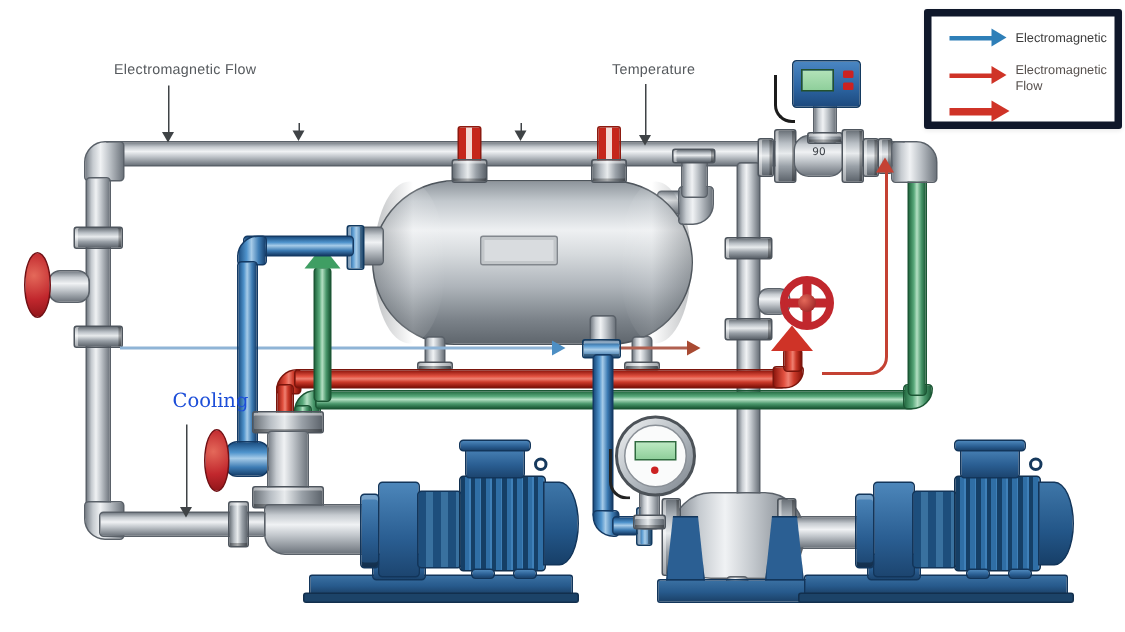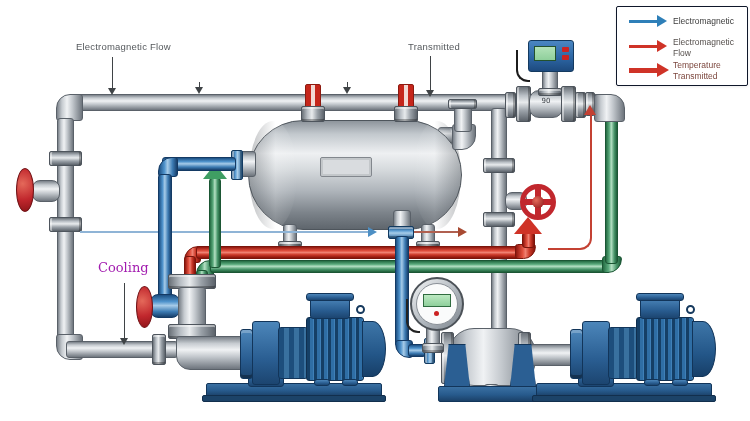--- a/index.html
+++ b/index.html
@@ -199,34 +199,33 @@
     <div class="abs" style="left:20px;top:8px;width:22px;height:15px;background:linear-gradient(180deg,#b2e2b8,#8fcf9b);border:1.5px solid #23512d"></div>
     <div class="abs" style="left:48px;top:9px;width:7px;height:5px;background:#cc2222;border-radius:1px"></div>
     <div class="abs" style="left:48px;top:17px;width:7px;height:5px;background:#cc2222;border-radius:1px"></div>
   </div>
 
   <div class="abs leader" style="left:112px;top:57px;height:33px;z-index:20"></div>
   <div class="abs arr-d" style="left:108px;top:88px;z-index:20"></div>
   <div class="abs lbl" style="left:76px;top:41px;z-index:20">Electromagnetic Flow</div>
   <div class="abs leader" style="left:430px;top:56px;height:36px;z-index:20"></div>
   <div class="abs arr-d" style="left:426px;top:90px;z-index:20"></div>
-  <div class="abs lbl" style="left:408px;top:41px;z-index:20">Transmitted</div>
+  <div class="abs lbl" style="left:408px;top:41px;z-index:20">Temperature</div>
   <div class="abs leader" style="left:124px;top:283px;height:57px;z-index:20"></div>
   <div class="abs arr-d" style="left:120px;top:338px;z-index:20"></div>
-  <div class="abs" style="left:98px;top:260px;font-family:'DejaVu Serif',serif;font-size:13px;color:#a21caf;z-index:20">Cooling</div>
+  <div class="abs" style="left:115px;top:260px;font-family:'DejaVu Serif',serif;font-size:13px;color:#1d4ed8;z-index:20">Cooling</div>
   <div class="abs leader" style="left:199px;top:82px;height:6px;z-index:20"></div>
   <div class="abs arr-d" style="left:195px;top:87px;z-index:20"></div>
   <div class="abs leader" style="left:347px;top:82px;height:6px;z-index:20"></div>
   <div class="abs arr-d" style="left:343px;top:87px;z-index:20"></div>
 
-  <div class="abs" style="left:616px;top:6px;width:132px;height:80px;background:#fff;border:1px solid #0f172a;border-radius:2px;box-shadow:0 1px 3px rgba(0,0,0,.08);z-index:20">
+  <div class="abs" style="left:616px;top:6px;width:132px;height:80px;background:#fff;border:5px solid #0f172a;border-radius:2px;box-shadow:0 1px 3px rgba(0,0,0,.08);z-index:20">
     <div class="abs" style="left:12px;top:13px;width:30px;height:2.5px;background:#2e7fb8"></div>
     <div class="abs" style="left:40px;top:8px;width:0;height:0;border-top:6px solid transparent;border-bottom:6px solid transparent;border-left:10px solid #2e7fb8"></div>
     <div class="abs legend-label" style="left:56px;top:9px;width:72px;color:#3c3c3c">Electromagnetic</div>
     <div class="abs" style="left:12px;top:38px;width:30px;height:3px;background:#cf3327"></div>
     <div class="abs" style="left:40px;top:33px;width:0;height:0;border-top:6px solid transparent;border-bottom:6px solid transparent;border-left:10px solid #cf3327"></div>
     <div class="abs legend-label" style="left:56px;top:30px;width:68px;color:#56504d">Electromagnetic Flow</div>
     <div class="abs" style="left:12px;top:61px;width:29px;height:5px;background:#cf3327"></div>
     <div class="abs" style="left:40px;top:56px;width:0;height:0;border-top:7px solid transparent;border-bottom:7px solid transparent;border-left:12px solid #cf3327"></div>
-    <div class="abs legend-label" style="left:56px;top:53px;width:62px;color:#7c473e">Temperature Transmitted</div>
   </div>
 
 </div>
 
 </body></html>

